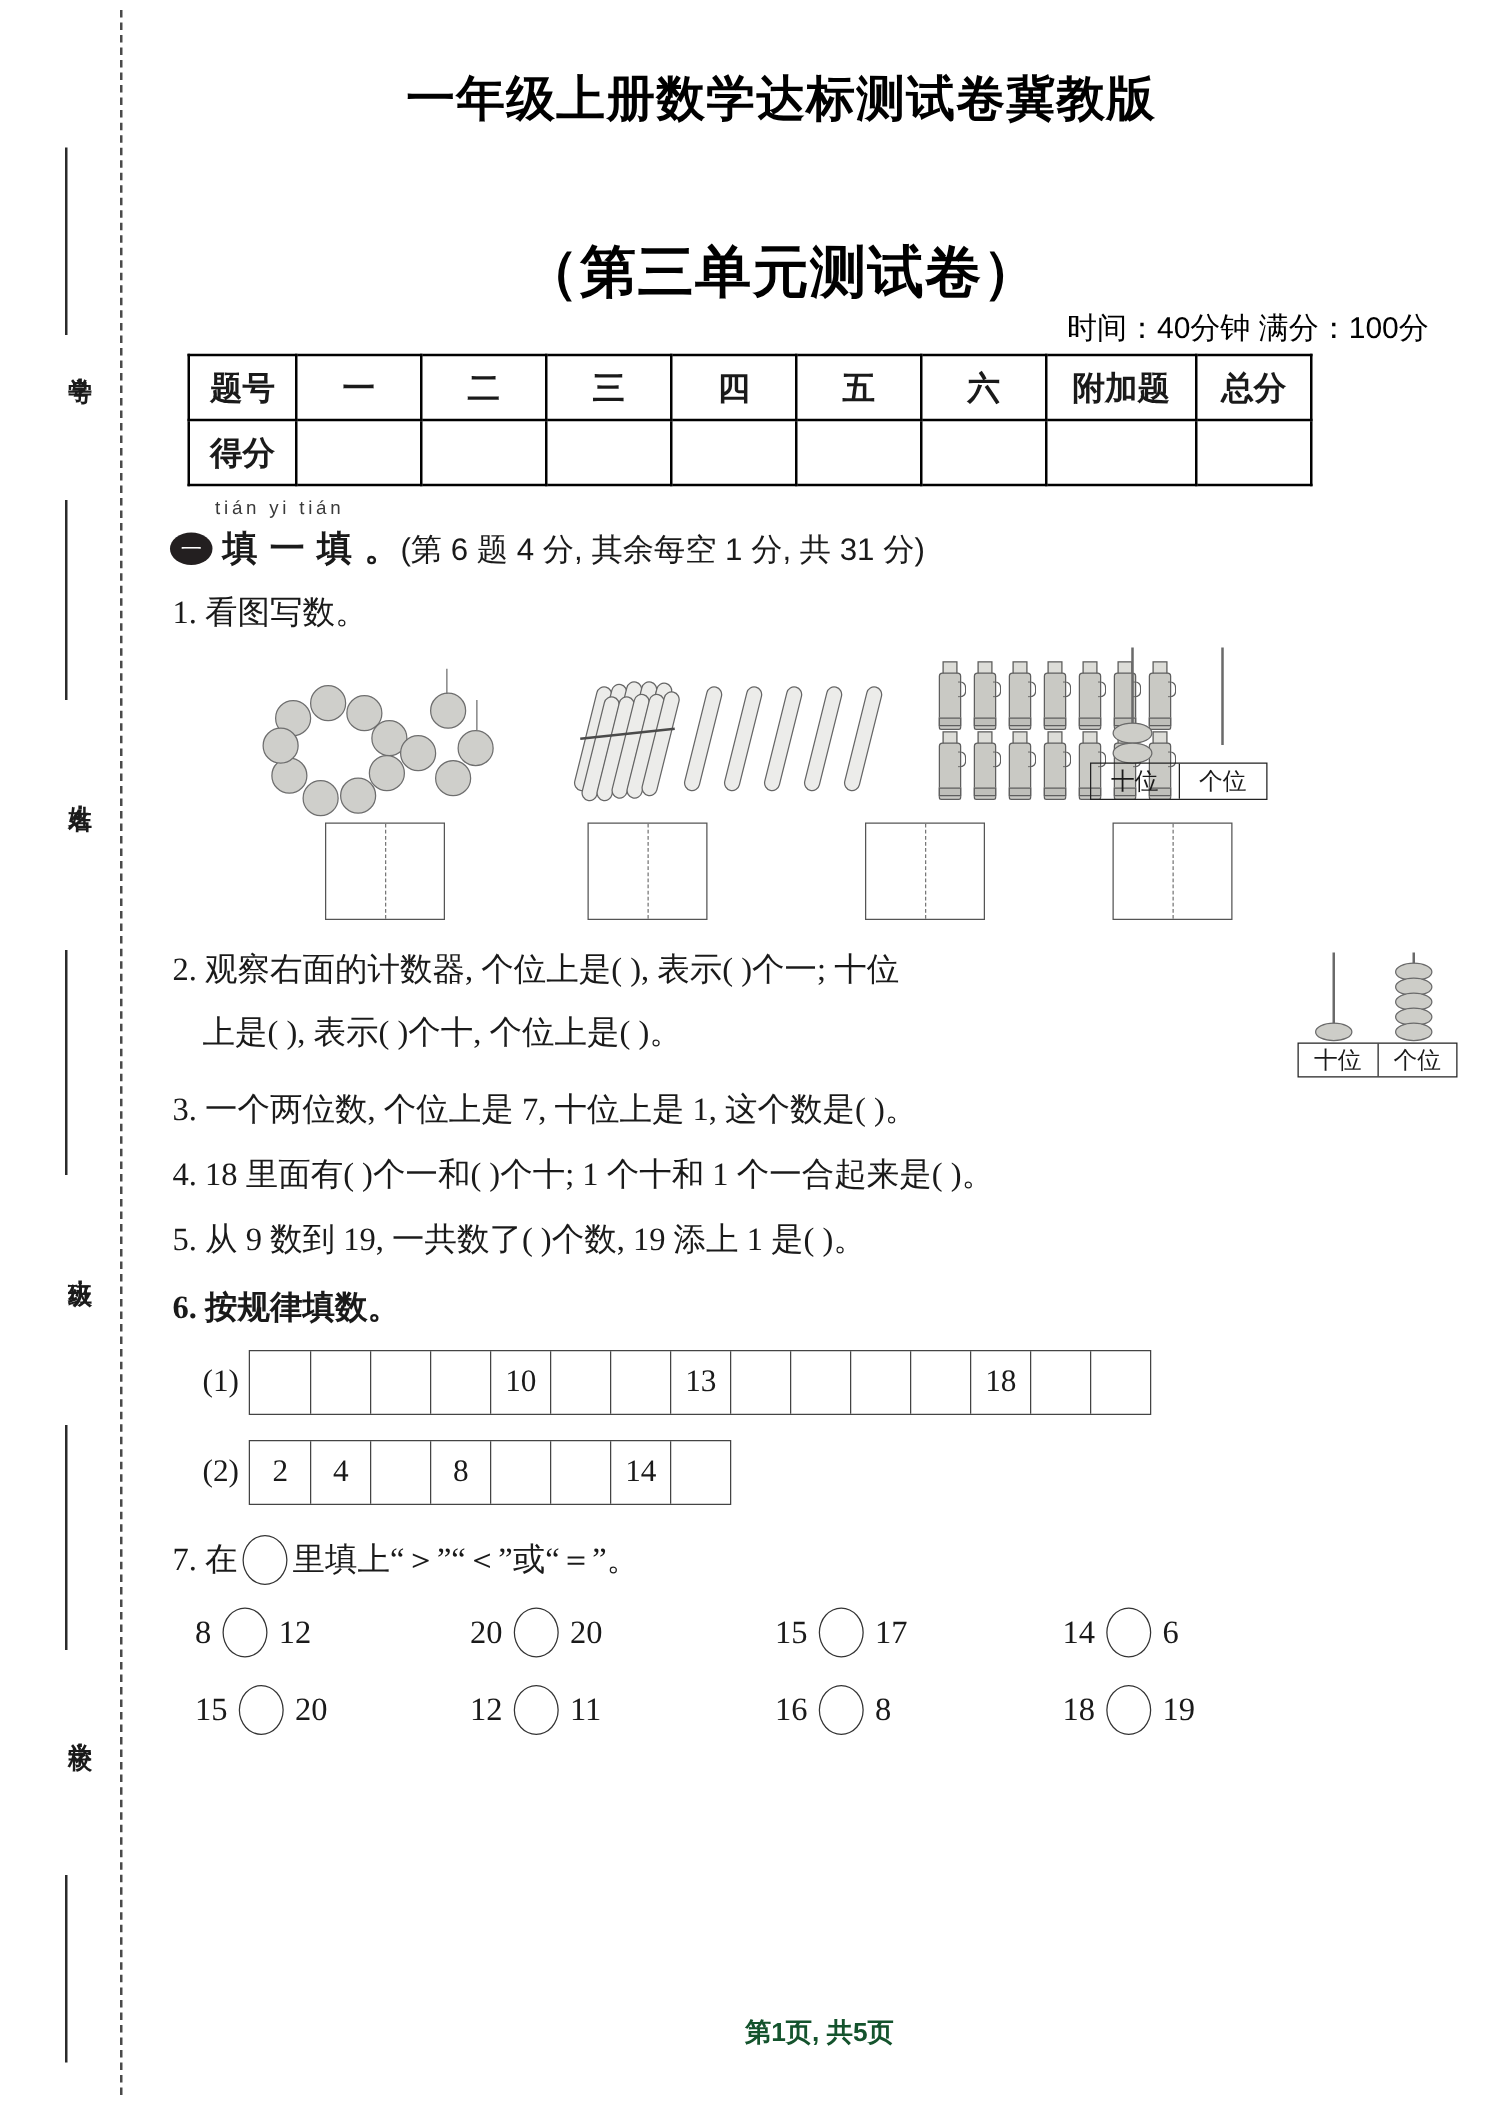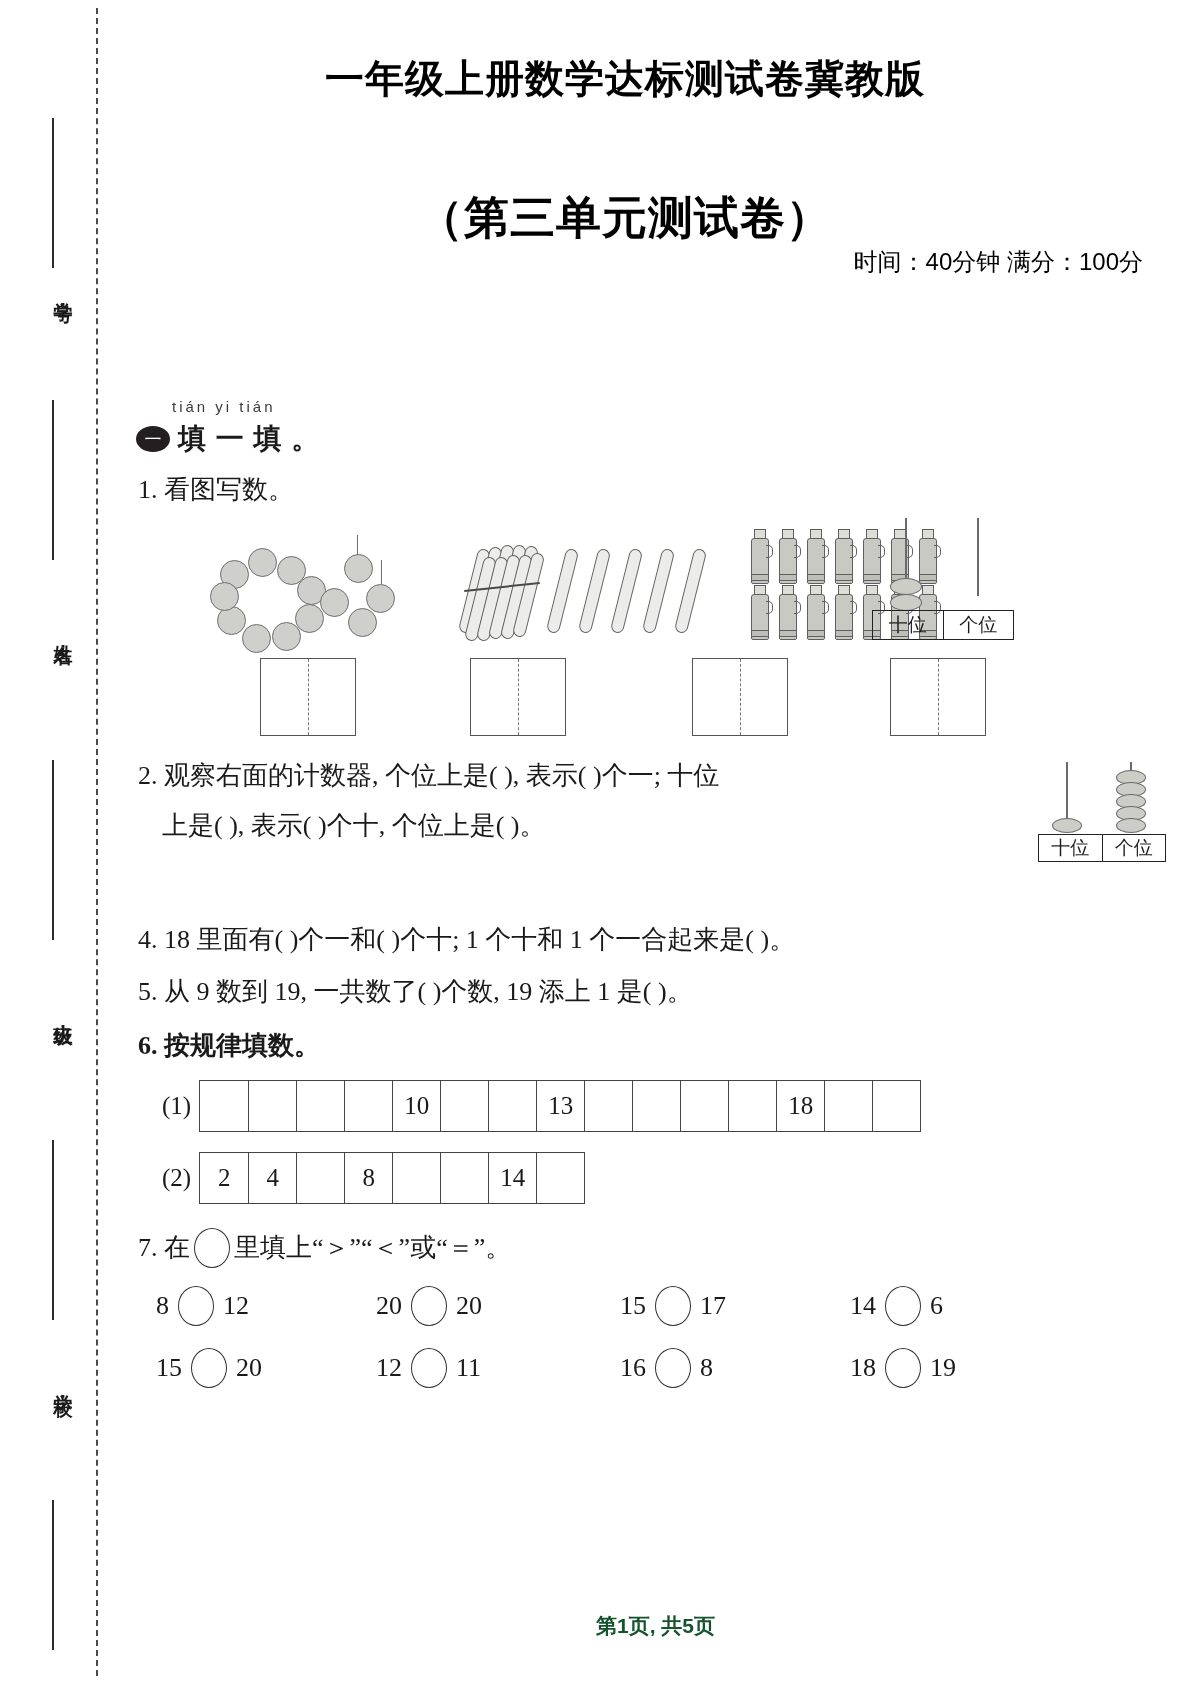--- a/index.html
+++ b/index.html
@@ -119,25 +119,52 @@
   <div class="margin-field" style="top:1380px;">学校：</div>
   <div class="margin-rule" style="top:1500px;height:150px;"></div>
 </div>
 
 <div id="sheet">
 
   <div class="title1">一年级上册数学达标测试卷冀教版</div>
   <div class="title2">（第三单元测试卷）</div>
   <div class="meta-line">时间：40分钟  满分：100分</div>
 
+  <table id="score-table">
+    <tbody>
+        <tr>
+      <td class="rowhead">题号</td>
+      <td class="num">一</td>
+      <td class="num">二</td>
+      <td class="num">三</td>
+      <td class="num">四</td>
+      <td class="num">五</td>
+      <td class="num">六</td>
+      <td class="extra">附加题</td>
+      <td class="total">总分</td>
+    </tr>
+    <tr>
+      <td class="rowhead">得分</td>
+      <td></td>
+      <td></td>
+      <td></td>
+      <td></td>
+      <td></td>
+      <td></td>
+      <td></td>
+      <td></td>
+    </tr>
+  </tbody>
+    </table>
 
   <div class="pinyin-row" style="left:52px;top:398px;">tián  yi  tián</div>
   <div class="sec-head" style="left:16px;top:420px;">
     <div class="sec-bullet">一</div>
     <div class="sec-title">填 一 填 。</div>
+    <div class="sec-points">(第 6 题 4 分, 其余每空 1 分, 共 31 分)</div>
   </div>
 
   <div class="q" style="left:18px;top:474px;">1. 看图写数。</div>
 
   <div>
     <div class="bead" style="left:100px;top:560px;width:27px;height:27px;"></div>
     <div class="bead" style="left:128px;top:548px;width:27px;height:27px;"></div>
     <div class="bead" style="left:157px;top:556px;width:27px;height:27px;"></div>
     <div class="bead" style="left:177px;top:576px;width:27px;height:27px;"></div>
     <div class="bead" style="left:175px;top:604px;width:27px;height:27px;"></div>
@@ -286,20 +313,21 @@
     <div class="ab-bead" style="left:78px;top:20px;width:28px;height:13px;"></div>
     <div class="ab-bead" style="left:78px;top:32px;width:28px;height:13px;"></div>
     <div class="ab-bead" style="left:78px;top:44px;width:28px;height:13px;"></div>
     <div class="ab-bead" style="left:78px;top:56px;width:28px;height:13px;"></div>
     <div class="ab-label" style="left:0;top:72px;width:128px;height:28px;">
       <div class="ab-cell">十位</div>
       <div class="ab-cell">个位</div>
     </div>
   </div>
 
+  <div class="q" style="left:18px;top:872px;">3. 一个两位数, 个位上是 7, 十位上是 1, 这个数是(        )。</div>
   <div class="q" style="left:18px;top:924px;">4. 18 里面有(        )个一和(        )个十; 1 个十和 1 个一合起来是(        )。</div>
   <div class="q" style="left:18px;top:976px;">5. 从 9 数到 19, 一共数了(        )个数, 19 添上 1 是(        )。</div>
 
   <div class="q" style="left:18px;top:1030px;font-weight:bold;">6. 按规律填数。</div>
 
   <div class="seqwrap" style="left:42px;top:1080px;">
     <div class="seqlbl">(1)</div>
     <div class="seq" id="seq1">
         <div class="seqcell"></div>
         <div class="seqcell"></div>

